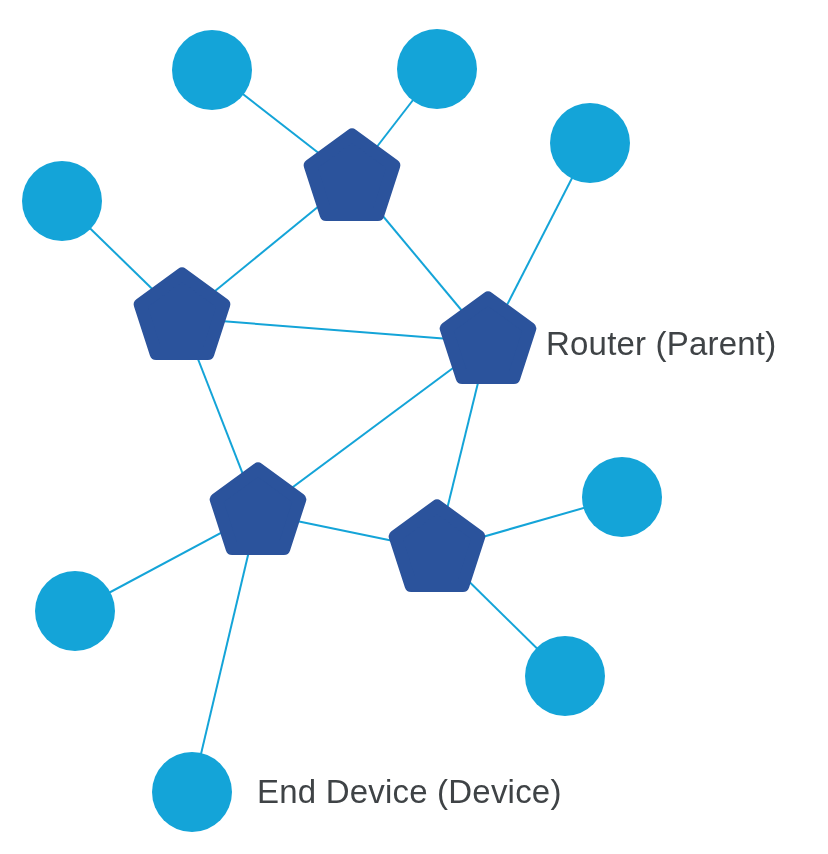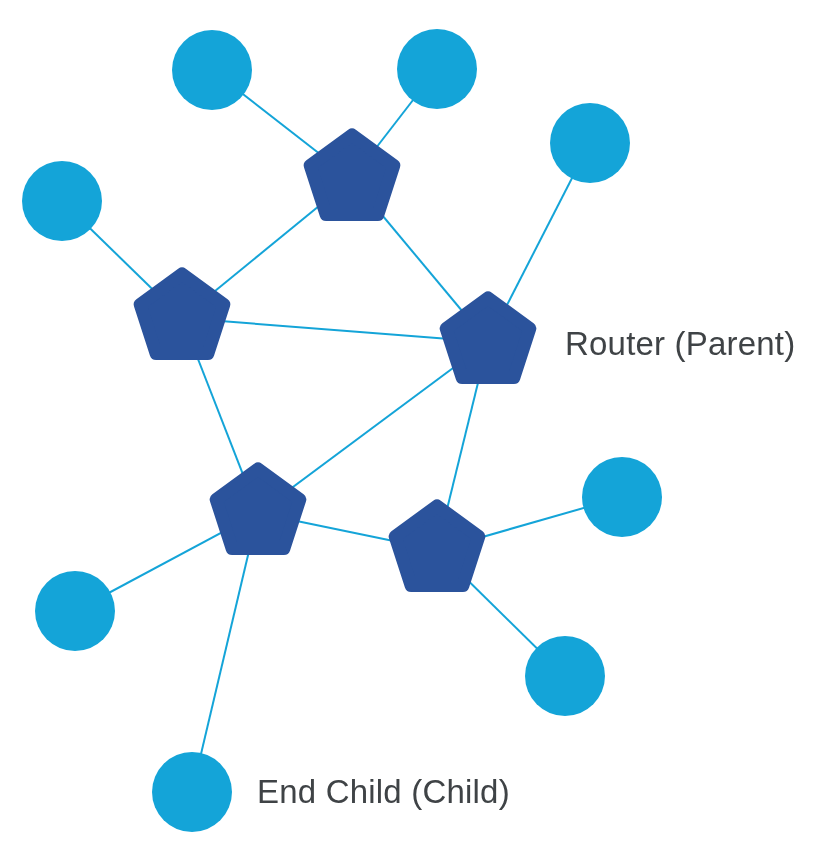--- a/index.html
+++ b/index.html
@@ -57,15 +57,15 @@
       <polygon points="437.0,506.0 478.8,536.4 462.9,585.6 411.1,585.6 395.2,536.4" fill="#2b539c" stroke="#2b539c" stroke-width="13" stroke-linejoin="round"></polygon>
       <circle cx="212" cy="70" r="40" fill="#14a4d8"></circle>
       <circle cx="437" cy="69" r="40" fill="#14a4d8"></circle>
       <circle cx="590" cy="143" r="40" fill="#14a4d8"></circle>
       <circle cx="62" cy="201" r="40" fill="#14a4d8"></circle>
       <circle cx="622" cy="497" r="40" fill="#14a4d8"></circle>
       <circle cx="565" cy="676" r="40" fill="#14a4d8"></circle>
       <circle cx="75" cy="611" r="40" fill="#14a4d8"></circle>
       <circle cx="192" cy="792" r="40" fill="#14a4d8"></circle>
     </svg>
-  <div class="node-label" id="label-0" style="left: 565px; top: 344px; color: rgb(63, 67, 70);">Router (Parent)</div>
-  <div class="node-label" id="label-1" style="left: 257px; top: 792px; color: rgb(63, 67, 70);">End Child (Child)</div>
+  <div class="node-label" id="label-0" style="left: 546px; top: 344px; color: rgb(63, 67, 70);">Router (Parent)</div>
+  <div class="node-label" id="label-1" style="left: 257px; top: 792px; color: rgb(63, 67, 70);">End Device (Device)</div>
 </div>
 
 </body></html>

